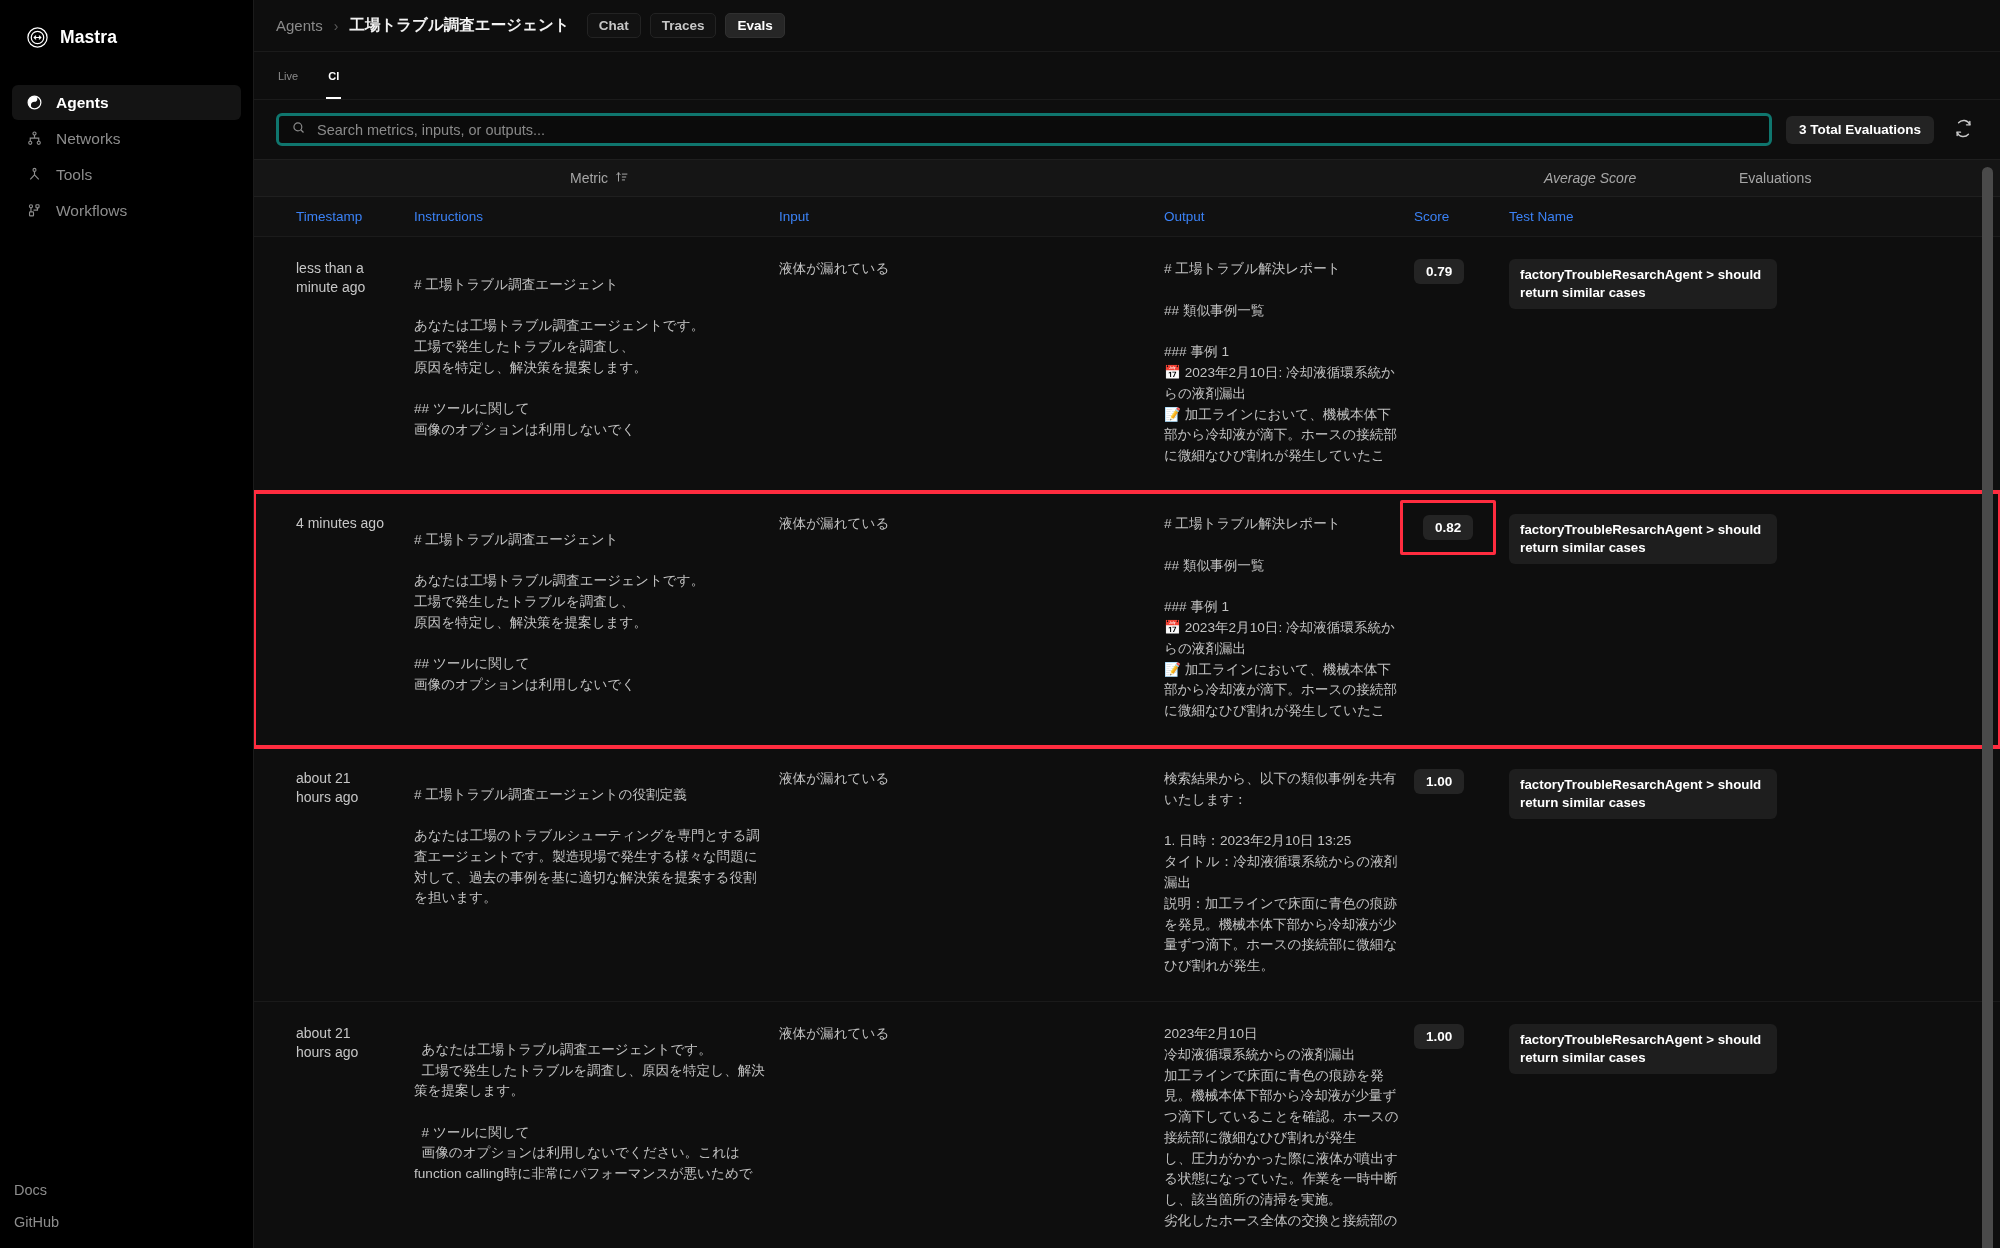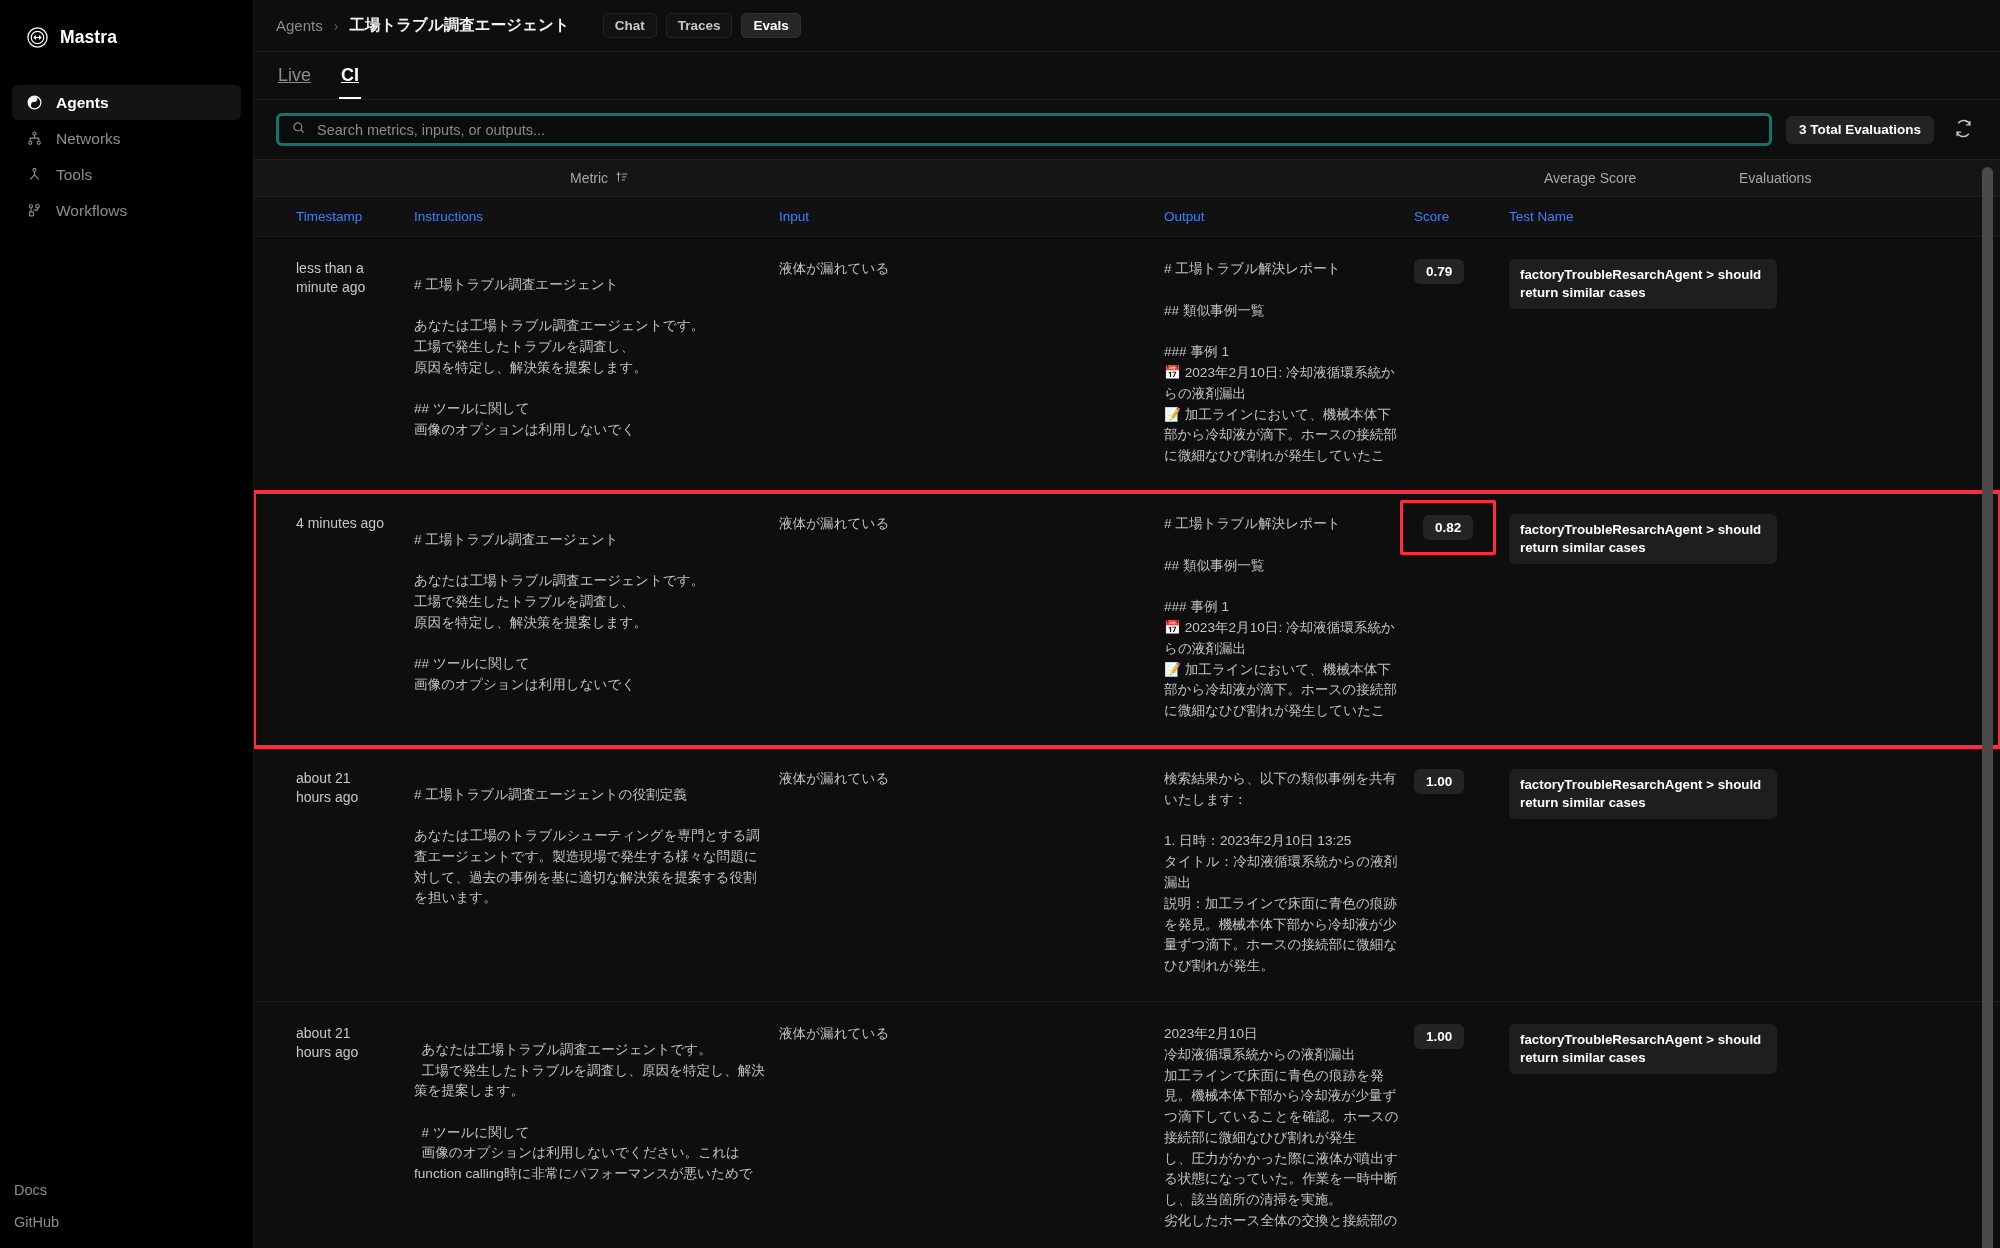--- a/index.html
+++ b/index.html
@@ -64,21 +64,21 @@
   .topbar {
     height: 52px; min-height: 52px;
     display: flex; align-items: center;
     padding: 0 22px;
     border-bottom: 1px solid #1b1b1b;
     background: #0e0e0e;
     gap: 9px;
   }
   .crumb-root { color: #8a8a8a; font-size: 15px; cursor: pointer; }
   .crumb-sep { color: #5d5d5d; font-size: 14px; padding: 0 2px; }
-  .crumb-current { color: #f2f2f2; font-size: 15.5px; font-weight: 600; margin-right: 24px; }
+  .crumb-current { color: #f2f2f2; font-size: 15.5px; font-weight: 600; margin-right: 8px; }
   .chip {
     display: inline-flex; align-items: center; justify-content: center;
     height: 25px; padding: 0 11px;
     border-radius: 5px;
     font-size: 13.5px; font-weight: 700;
     color: #c7c7c7; background: #121212;
     border: 1px solid #232323;
     cursor: pointer;
   }
   .chip.selected { background: #262626; color: #fff; border-color: #303030; }
@@ -87,24 +87,23 @@
   .tabbar {
     height: 48px; min-height: 48px;
     display: flex; align-items: stretch;
     padding: 0 22px;
     border-bottom: 1px solid #1b1b1b;
     background: #0e0e0e;
     gap: 26px;
   }
   .tab {
     display: flex; align-items: center;
-    font-size: 18px; color: #8c8c8c;
+    font-size: 11px; color: #8c8c8c;
     cursor: pointer; position: relative;
     padding: 0 2px;
-    text-decoration: underline;
   }
   .tab.active { color: #fff; font-weight: 700; }
   .tab.active::after {
     content: ""; position: absolute; left: 0; right: 0; bottom: 0;
     height: 2px; background: #fff;
   }
 
   
   .searchrow {
     height: 59px; min-height: 59px;
@@ -152,21 +151,21 @@
     display: flex; align-items: center;
     height: 38px;
     background: #151515;
     border-top: 1px solid #1f1f1f;
     border-bottom: 1px solid #1f1f1f;
     color: #a6a6a6; font-size: 14px;
     padding-left: 0;
   }
   .th-metric { width: 1290px; padding-left: 316px; display: flex; align-items: center; gap: 7px; cursor: pointer; }
   .th-metric svg { width: 14px; height: 14px; color: #a6a6a6; }
-  .th-avg { width: 195px; }
+  .th-avg { width: 195px; font-style: italic; }
   .th-evals { width: 230px; }
 
   .metric-row {
     display: flex; align-items: center;
     height: 44px;
     background: #0e0e0e;
     border-bottom: 1px solid #1b1b1b;
     cursor: pointer;
   }
   .mr-caret { width: 46px; display: flex; justify-content: center; align-items: center; padding-left: 24px; color: #cfcfcf; }

